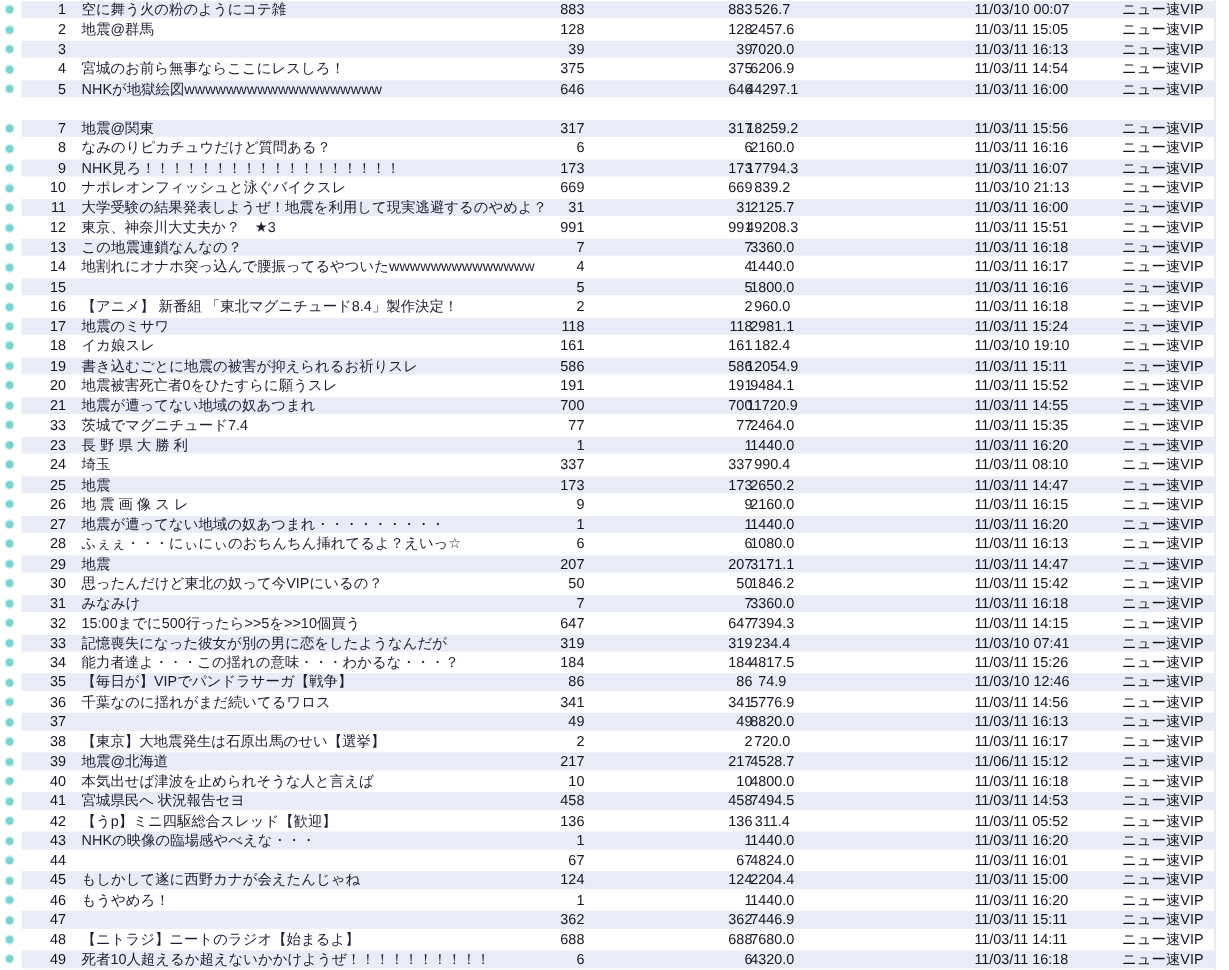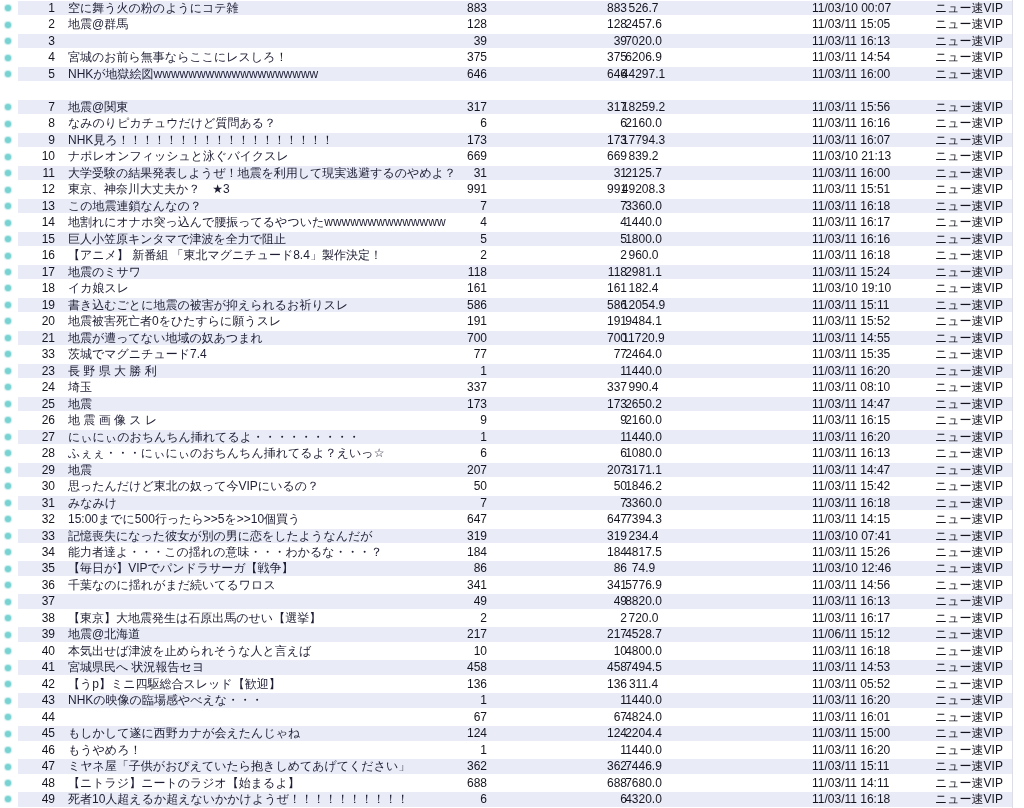--- a/index.html
+++ b/index.html
@@ -194,21 +194,20 @@
     <span class="cell res">4</span>
     <span class="cell acq">4</span>
     <span class="cell mom">1440.0</span>
     <span class="cell date">11/03/11 16:17</span>
     <span class="cell board">ニュー速VIP</span>
   </div>
 
   <div class="row alt">
     <span class="bullet"></span>
     <span class="cell num">15</span>
-    <span class="cell title">巨人小笠原キンタマで津波を全力で阻止</span>
     <span class="cell res">5</span>
     <span class="cell acq">5</span>
     <span class="cell mom">1800.0</span>
     <span class="cell date">11/03/11 16:16</span>
     <span class="cell board">ニュー速VIP</span>
   </div>
 
   <div class="row">
     <span class="bullet"></span>
     <span class="cell num">16</span>
@@ -326,21 +325,21 @@
     <span class="cell res">9</span>
     <span class="cell acq">9</span>
     <span class="cell mom">2160.0</span>
     <span class="cell date">11/03/11 16:15</span>
     <span class="cell board">ニュー速VIP</span>
   </div>
 
   <div class="row alt">
     <span class="bullet"></span>
     <span class="cell num">27</span>
-    <span class="cell title">にぃにぃのおちんちん挿れてるよ・・・・・・・・・</span>
+    <span class="cell title">地震が遭ってない地域の奴あつまれ・・・・・・・・・</span>
     <span class="cell res">1</span>
     <span class="cell acq">1</span>
     <span class="cell mom">1440.0</span>
     <span class="cell date">11/03/11 16:20</span>
     <span class="cell board">ニュー速VIP</span>
   </div>
 
   <div class="row">
     <span class="bullet"></span>
     <span class="cell num">28</span>
@@ -544,21 +543,20 @@
     <span class="cell res">1</span>
     <span class="cell acq">1</span>
     <span class="cell mom">1440.0</span>
     <span class="cell date">11/03/11 16:20</span>
     <span class="cell board">ニュー速VIP</span>
   </div>
 
   <div class="row alt">
     <span class="bullet"></span>
     <span class="cell num">47</span>
-    <span class="cell title">ミヤネ屋「子供がおびえていたら抱きしめてあげてください」</span>
     <span class="cell res">362</span>
     <span class="cell acq">362</span>
     <span class="cell mom">7446.9</span>
     <span class="cell date">11/03/11 15:11</span>
     <span class="cell board">ニュー速VIP</span>
   </div>
 
   <div class="row">
     <span class="bullet"></span>
     <span class="cell num">48</span>

